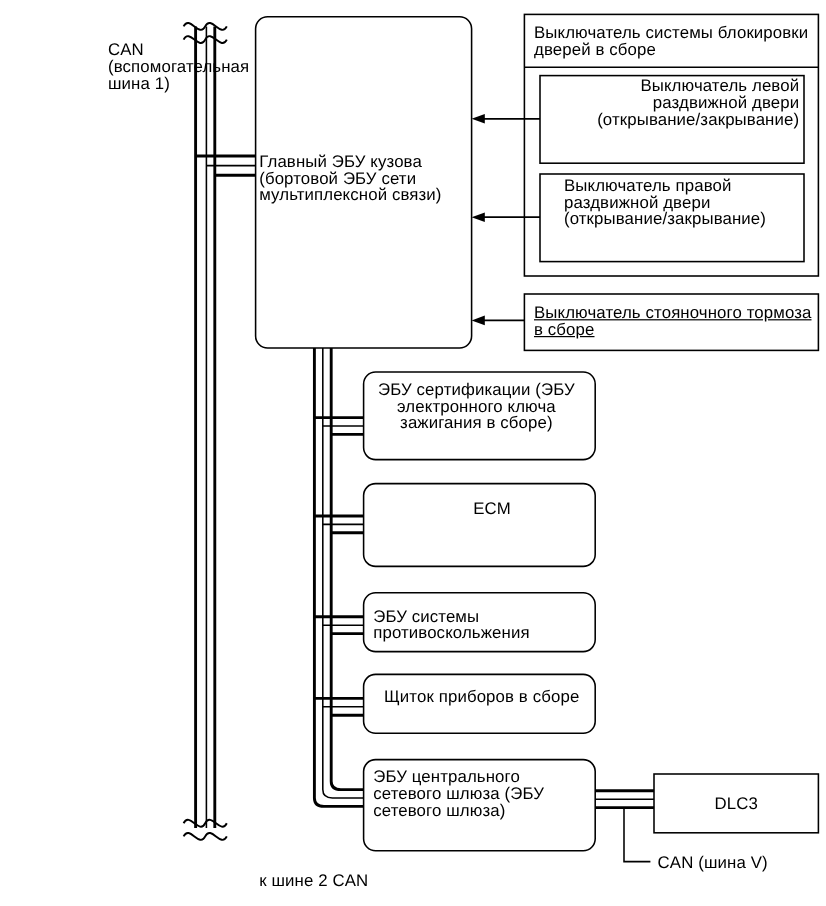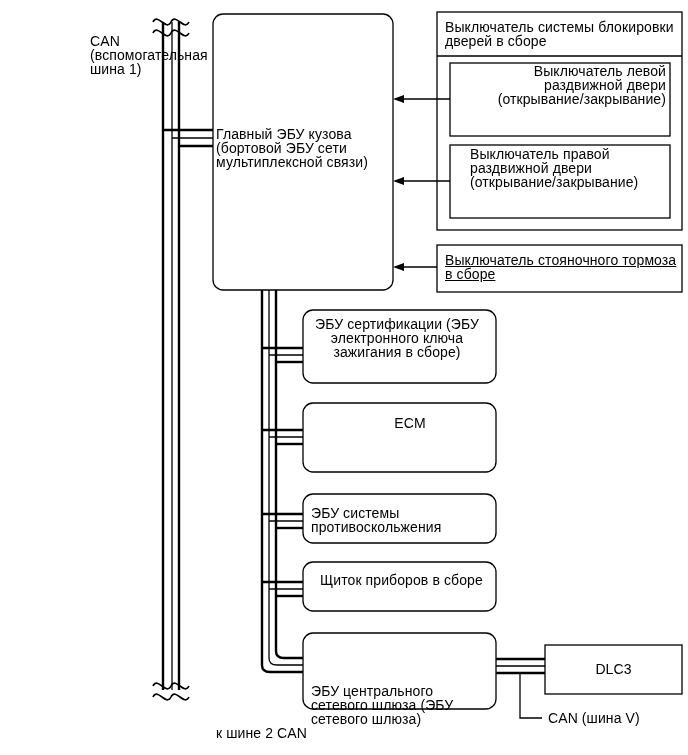--- a/index.html
+++ b/index.html
@@ -161,21 +161,21 @@
   <div class="lbl" style="left:445px; top:253px; width:232px;text-decoration:underline;">Выключатель стояночного тормоза в сборе</div>
 
   <div class="lbl" style="left:311px; top:317px; width:172px;text-align:center;">ЭБУ сертификации (ЭБУ электронного ключа зажигания в сборе)</div>
 
   <div class="lbl lbl-center" style="left:303px; top:416px; width:214px;">ECM</div>
 
   <div class="lbl" style="left:311px; top:506px; width:180px;">ЭБУ системы противоскольжения</div>
 
   <div class="lbl" style="left:306px; top:573px; width:180px;margin-left:14px;">Щиток приборов в сборе</div>
 
-  <div class="lbl" style="left:311px; top:640px; width:176px;margin-top:44px;">ЭБУ центрального сетевого шлюза (ЭБУ сетевого шлюза)</div>
+  <div class="lbl" style="left:311px; top:640px; width:176px;">ЭБУ центрального сетевого шлюза (ЭБУ сетевого шлюза)</div>
 
   <div class="lbl lbl-center" style="left:545px; top:662px; width:137px;text-align:center;">DLC3</div>
 
   <div class="lbl" style="left:216px; top:726px; width:110px;">к шине 2 CAN</div>
 
   <div class="lbl" style="left:548px; top:711px; width:120px;">CAN (шина V)</div>
 
 </div>
 
 </body></html>

